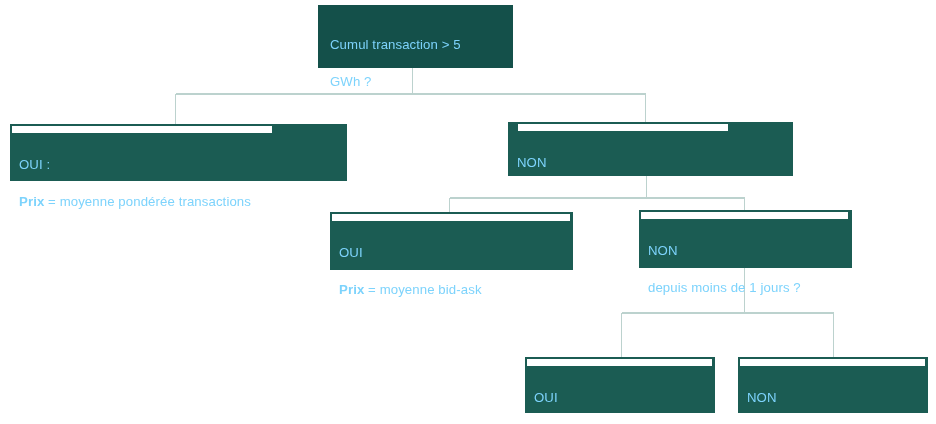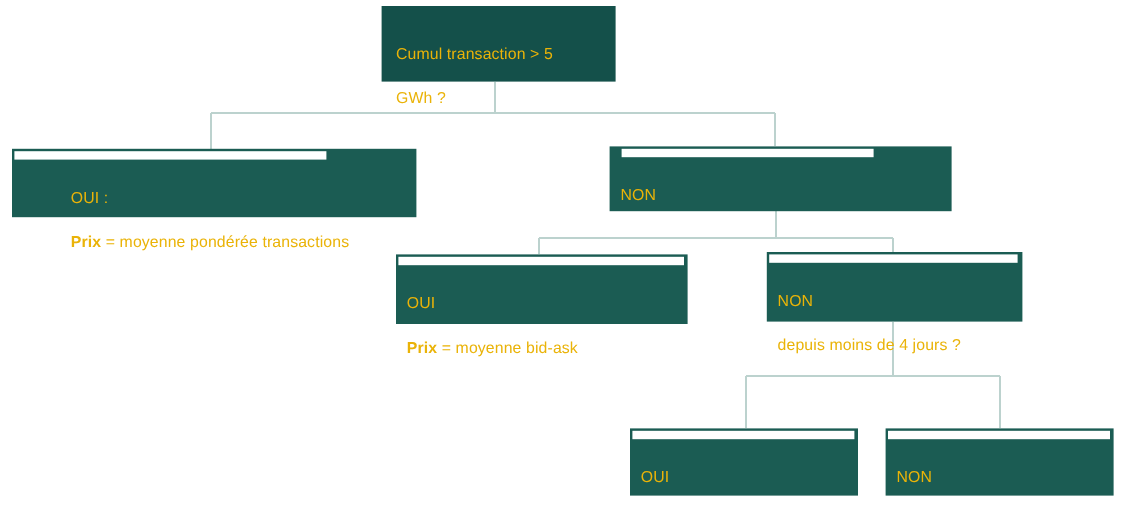--- a/index.html
+++ b/index.html
@@ -27,21 +27,21 @@
     width: 936px;
     height: 424px;
     pointer-events: none;
   }
 
   
   .node {
     position: absolute;
     box-sizing: border-box;
     background: #1b5c53;
-    color: #eab308;
+    color: #7dd3fc;
     padding: 0;
   }
   .node.root {
     background: #14504a;
   }
   .node .bar {
     position: absolute;
     top: 2px;
     height: 7px;
     background: #ffffff;
@@ -60,21 +60,21 @@
   }
   .node .line1 { display: block; }
   .node .line2 { display: block; }
   .node .lbl-bold {
     font-weight: bold;
   }
 
   
   #node-root      { left: 318px; top: 5px;   width: 195px; height: 63px; }
 
-  #node-l1-oui       { left: 10px;  top: 124px; width: 337px; height: 57px; padding-left: 40px; }
+  #node-l1-oui       { left: 10px;  top: 124px; width: 337px; height: 57px; }
   #node-l1-oui .bar  { left: 2px;   width: 260px; }
 
   #node-l1-non       { left: 508px; top: 122px; width: 285px; height: 54px; }
   #node-l1-non .bar  { left: 10px;  width: 210px; }
 
   #node-l2-oui       { left: 330px; top: 212px; width: 243px; height: 58px; }
   #node-l2-oui .bar  { left: 2px;   width: 238px; }
 
   #node-l2-non       { left: 639px; top: 210px; width: 213px; height: 58px; }
   #node-l2-non .bar  { left: 2px;   width: 207px; }
@@ -138,21 +138,21 @@
     <div class="body">
       <span class="line1">OUI</span>
       <span class="line2"><span class="lbl-bold">Prix</span><span> = moyenne bid-ask</span></span>
     </div>
   </div>
 
   <div class="node" id="node-l2-non">
     <div class="bar"></div>
     <div class="body">
       <span class="line1">NON</span>
-      <span class="line2">depuis moins de 4 jours ?</span>
+      <span class="line2">depuis moins de 1 jours ?</span>
     </div>
   </div>
 
   <div class="node" id="node-l3-oui">
     <div class="bar"></div>
     <div class="body">
       <span class="line1">OUI</span>
       
     </div>
   </div>

